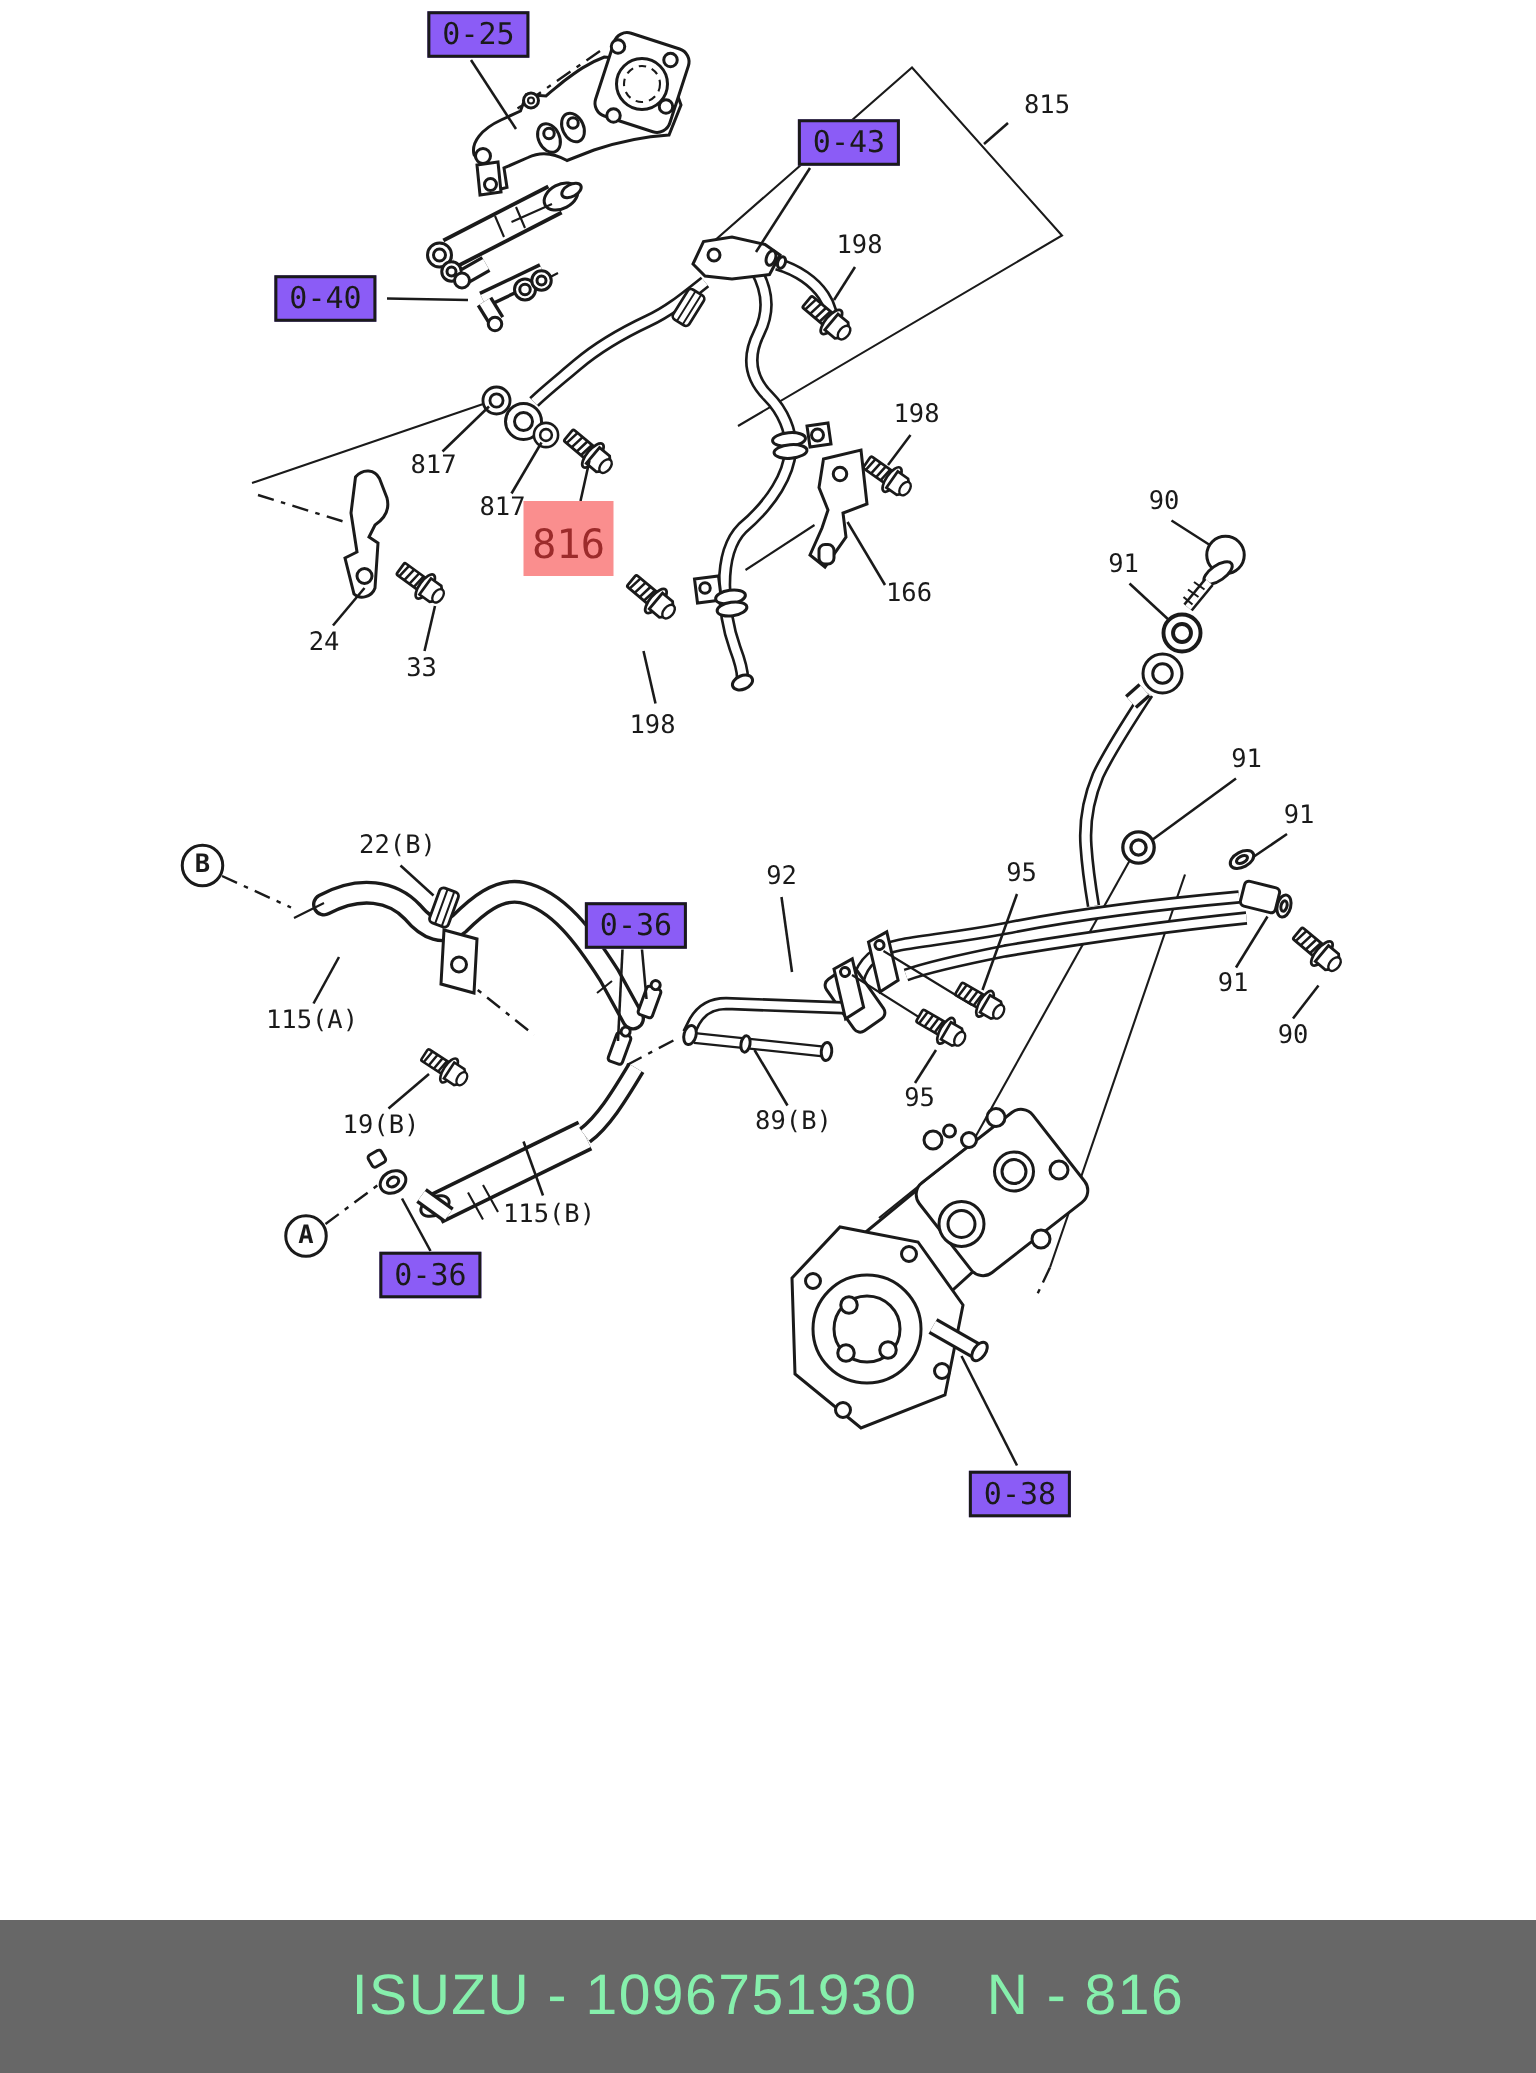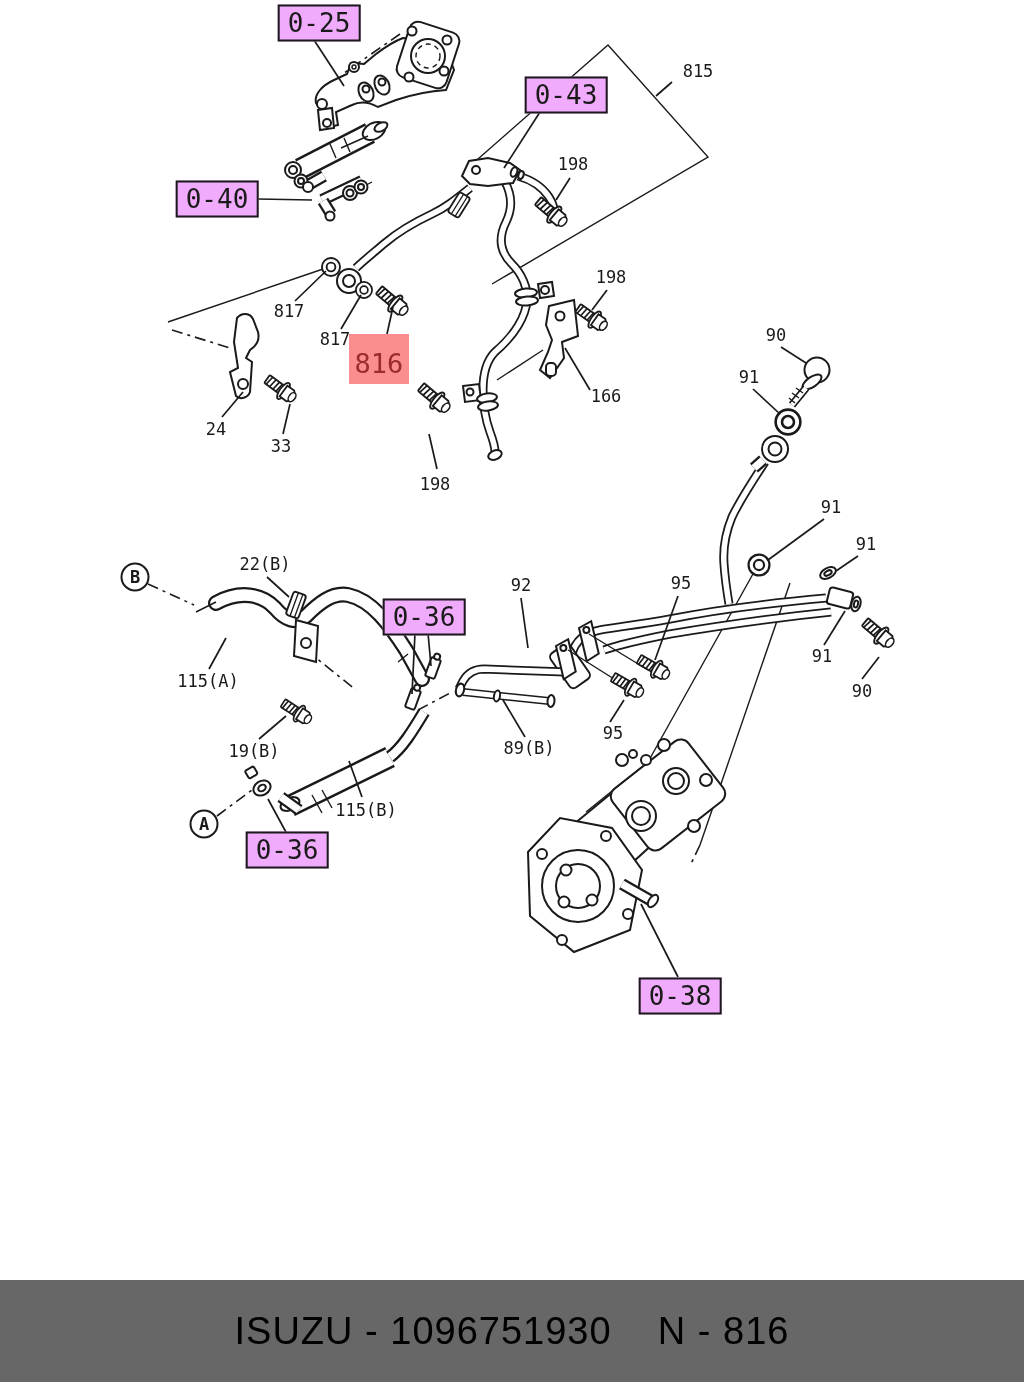--- a/index.html
+++ b/index.html
@@ -1,28 +1,28 @@
 <!DOCTYPE html>
 <html><head>
 <meta charset="utf-8">
 <style>
   html,body{margin:0;padding:0;background:#ffffff;}
   .stage{position:relative;width:1024px;height:1382px;background:#ffffff;overflow:hidden;
          font-family:"DejaVu Sans Mono", monospace;}
   .stage svg{position:absolute;left:0;top:0;}
   .lbl{position:absolute;transform:translate(-50%,-50%);color:#1a1a1a;font-size:17px;
        white-space:nowrap;line-height:1;z-index:3;}
-  .boxed{border:2px solid #1a1a1a;background:#f0abfc;font-size:26px;padding:3px 8px 4px 8px;}
+  .boxed{border:2px solid #1a1a1a;background:#8b5cf6;font-size:20px;padding:3px 8px 4px 8px;}
   .marker{border:2px solid #1a1a1a;border-radius:50%;width:25px;height:25px;line-height:24px;
           text-align:center;font-size:17px;font-weight:bold;background:#fff;}
   .hl{background:#fa8e8e;color:#9c2b2b;width:60px;height:50px;line-height:60px;
       text-align:center;font-size:27px;z-index:2;}
   .footer{position:absolute;left:0;top:1280px;width:1024px;height:102px;background:#676767;z-index:4;}
   .footer .ft{position:absolute;left:50%;top:50%;transform:translate(-50%,-50%);
-      color:#000000;font-family:"Liberation Sans", sans-serif;font-size:38px;
+      color:#86efac;font-family:"Liberation Sans", sans-serif;font-size:38px;
       letter-spacing:1px;white-space:pre;}
   .sf{stroke:#1a1a1a;fill:#ffffff;stroke-width:2;}
   .t{stroke:#1a1a1a;fill:none;stroke-width:1.4;}
   .po{stroke:#1a1a1a;fill:none;stroke-width:9;stroke-linejoin:round;}
   .pi{stroke:#ffffff;fill:none;stroke-width:5.5;stroke-linejoin:round;}
   .ho{stroke:#1a1a1a;fill:none;stroke-width:16;stroke-linecap:round;}
   .hi{stroke:#ffffff;fill:none;stroke-width:11.5;stroke-linecap:round;}
   .bo{stroke:#1a1a1a;fill:none;stroke-width:22;stroke-linecap:butt;}
   .bi{stroke:#ffffff;fill:none;stroke-width:17;stroke-linecap:butt;}
   .no{stroke:#1a1a1a;fill:none;stroke-width:12;stroke-linecap:butt;}

